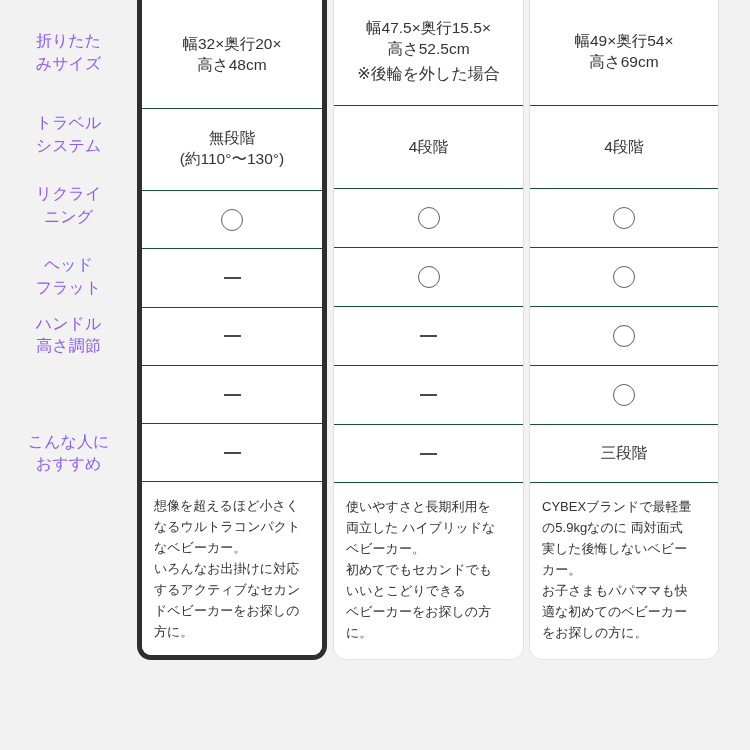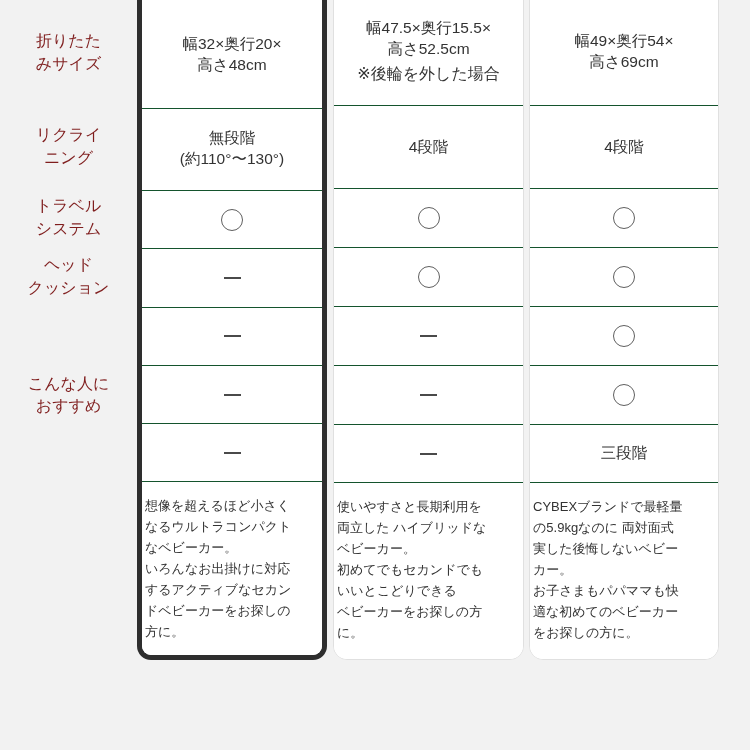--- a/index.html
+++ b/index.html
@@ -2,62 +2,64 @@
 <html><head>
 <meta charset="utf-8">
 <style>
   html,body{margin:0;padding:0;width:750px;height:750px;overflow:hidden;
     font-family:"Liberation Sans","DejaVu Sans",sans-serif;}
   .board{position:absolute;left:0;top:0;width:750px;height:750px;background:#f2f2f2;overflow:hidden;}
 
   
   .labels{position:absolute;left:0;top:0;width:137px;display:flex;flex-direction:column;}
   .label-cell{display:flex;align-items:center;justify-content:center;text-align:center;
-    white-space:pre-line;font-size:16px;line-height:1.4;color:#7f1d1d;}
+    white-space:pre-line;font-size:16px;line-height:1.4;color:#8b5cf6;}
   .lr1{height:105px}.lr2{height:83px}.lr3{height:59px}.lr4{height:59px}
   .lr5{height:59px}.lr6{height:59px}.lr7{height:58px}.lr8{height:178px}
 
   
   .card{position:absolute;top:-30px;height:690px;background:#fff;box-sizing:border-box;
     display:flex;flex-direction:column;border-radius:14px;overflow:hidden;}
   .card.highlight{left:137px;width:190px;border:5px solid #2e2e2e;}
   .card.n2{left:333px;width:191px;border:1px solid #e0e0e0;}
   .card.n3{left:529px;width:190px;border:1px solid #e0e0e0;}
 
   .cell{box-sizing:border-box;background:#fff;border-top:1px solid #14532d;
     display:flex;flex-direction:column;align-items:center;justify-content:center;
     color:#333;}
   .cell:first-child{border-top:none;}
   .cr1{height:134px;padding-top:27px;}
   .cr2{height:83px}.cr3{height:59px}.cr4{height:59px}
   .cr5{height:59px}.cr6{height:59px}.cr7{height:58px}
-  .cr8{flex:1;align-items:flex-start;justify-content:flex-start;padding:13px 3px;}
+  .cr8{flex:1;align-items:flex-start;justify-content:flex-start;padding:13px 12px;}
 
   .cell-main{font-size:15.5px;line-height:1.35;text-align:center;white-space:pre-line;color:#333;}
   .cell-note{font-size:16px;margin-top:5px;color:#333;}
   .desc{font-size:13px;line-height:1.62;text-align:left;white-space:pre-line;color:#333;}
 
   .mark-circle{width:20px;height:20px;border:1.5px solid #5f5f5f;border-radius:50%;
     display:inline-block;background:#fff;}
   .mark-dash{width:17px;height:2px;background:#4a4a4a;display:inline-block;}
 </style>
 </head>
 <body>
 
 <div class="board">
 
   <div class="labels">
     <div class="label-cell lr1">折りたた
 みサイズ</div>
+    <div class="label-cell lr3">トラベル
+システム</div>
     <div class="label-cell lr2">リクライ
 ニング</div>
-    <div class="label-cell lr3">トラベル
-システム</div>
     <div class="label-cell lr5">ヘッド
-クッション</div>
+フラット</div>
+    <div class="label-cell lr7">ハンドル
+高さ調節</div>
     <div class="label-cell lr8">こんな人に
 おすすめ</div>
   </div>
 
   <div class="card highlight">
     <div class="cell cr1">
       <div class="cell-main">幅32×奥行20×
 高さ48cm</div>
     </div>
     <div class="cell cr2">

